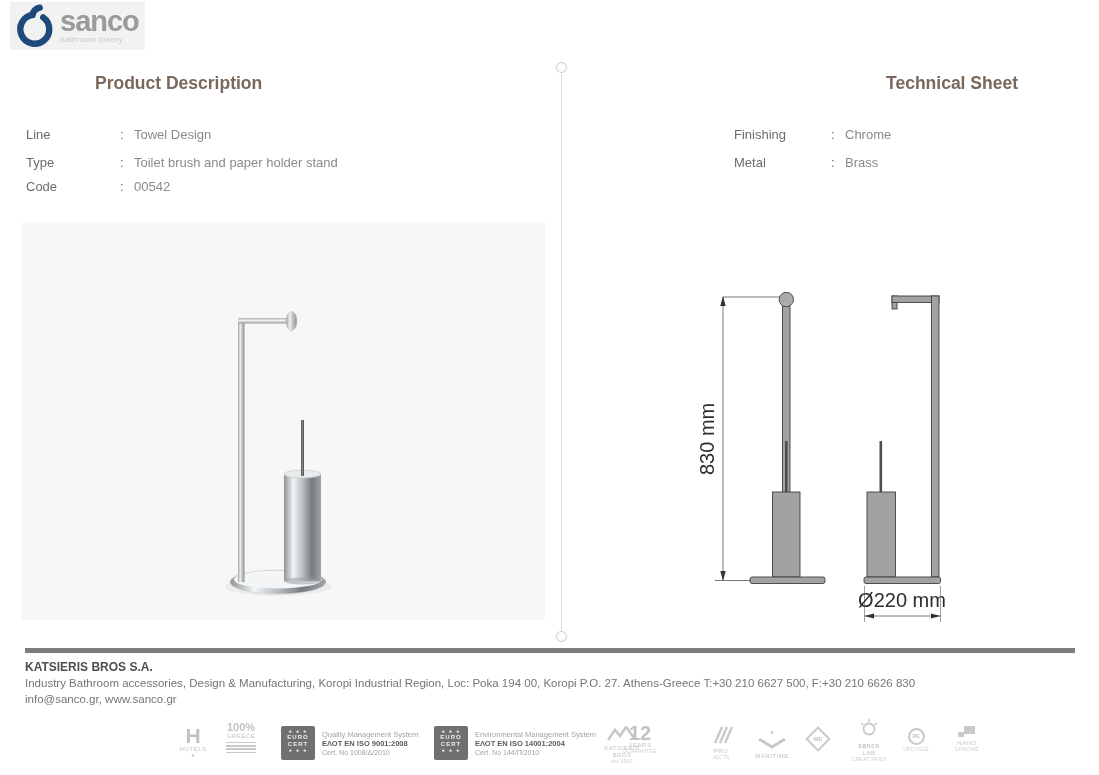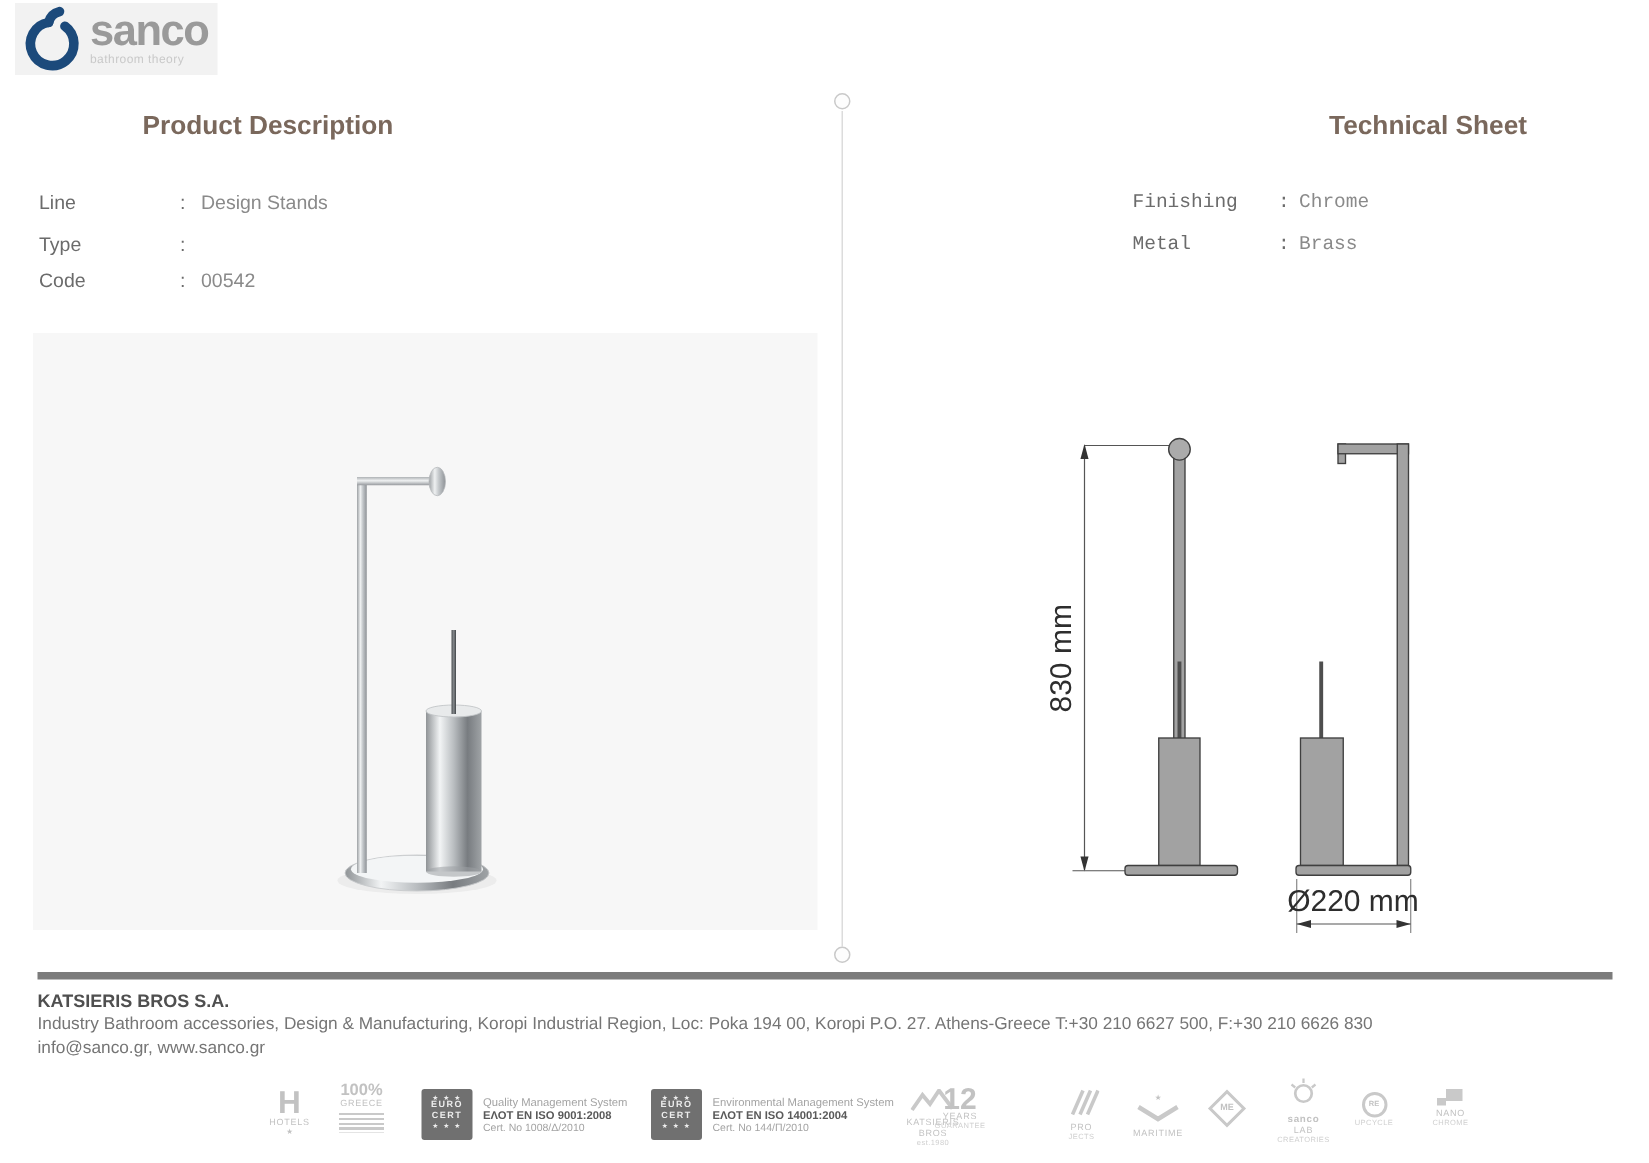--- a/index.html
+++ b/index.html
@@ -15,21 +15,21 @@
   .logo-name { font-size:29px; font-weight:bold; color:#9a9a9a; line-height:26px; letter-spacing:-1px; }
   .logo-tag { font-size:8px; color:#c9c9c9; margin-top:1px; letter-spacing:0.3px; }
 
   
   .pd-title { position:absolute; left:63px; top:73px; font-size:17.5px; font-weight:bold; color:#7a685c;margin-left:32px; }
   .ts-title { position:absolute; right:81px; top:73px; font-size:17.5px; font-weight:bold; color:#7a685c; }
 
   
   .fields { position:absolute; font-size:13px; }
   .fields-left  { left:26px;  top:125px; }
-  .fields-right { left:755px; top:125px;font-family:Liberation Mono, monospace; }
+  .fields-right { left:734px; top:125px; }
   .frow { display:flex; line-height:19px; margin-bottom:9px; }
   .fields-left .frow:last-child { margin-top:-4px; }
   .flabel { width:94px; color:#6b6b6b; }
   .fields-right .flabel { width:97px; }
   .fcolon { width:14px; color:#6b6b6b; }
   .fvalue { color:#8a8a8a; }
 
   
   .photo-panel { position:absolute; left:22px; top:222px; width:523px; height:398px; background:#f7f7f7; }
 
@@ -113,25 +113,26 @@
     </div>
   </div>
 
   <div class="pd-title">Product Description</div>
   <div class="ts-title">Technical Sheet</div>
 
   <div class="fields fields-left">
     <div class="frow">
       <span class="flabel">Line</span>
       <span class="fcolon">:</span>
-      <span class="fvalue">Design Stands</span>
+      <span class="fvalue">Towel Design</span>
     </div>
     <div class="frow">
       <span class="flabel">Type</span>
       <span class="fcolon">:</span>
+      <span class="fvalue">Toilet brush and paper holder stand</span>
     </div>
     <div class="frow">
       <span class="flabel">Code</span>
       <span class="fcolon">:</span>
       <span class="fvalue">00542</span>
     </div>
   </div>
 
   <div class="fields fields-right">
     <div class="frow">

